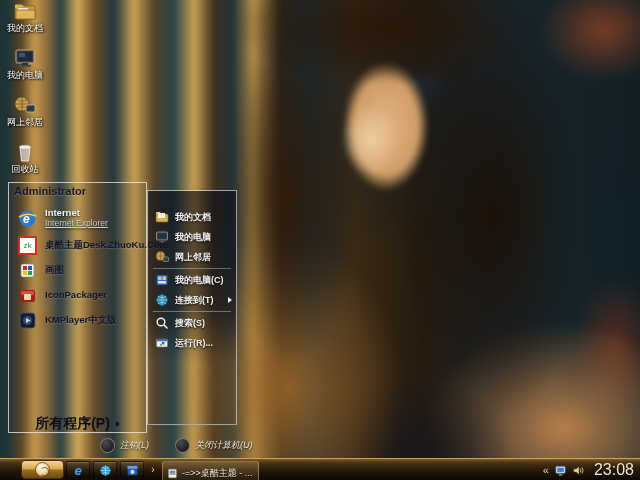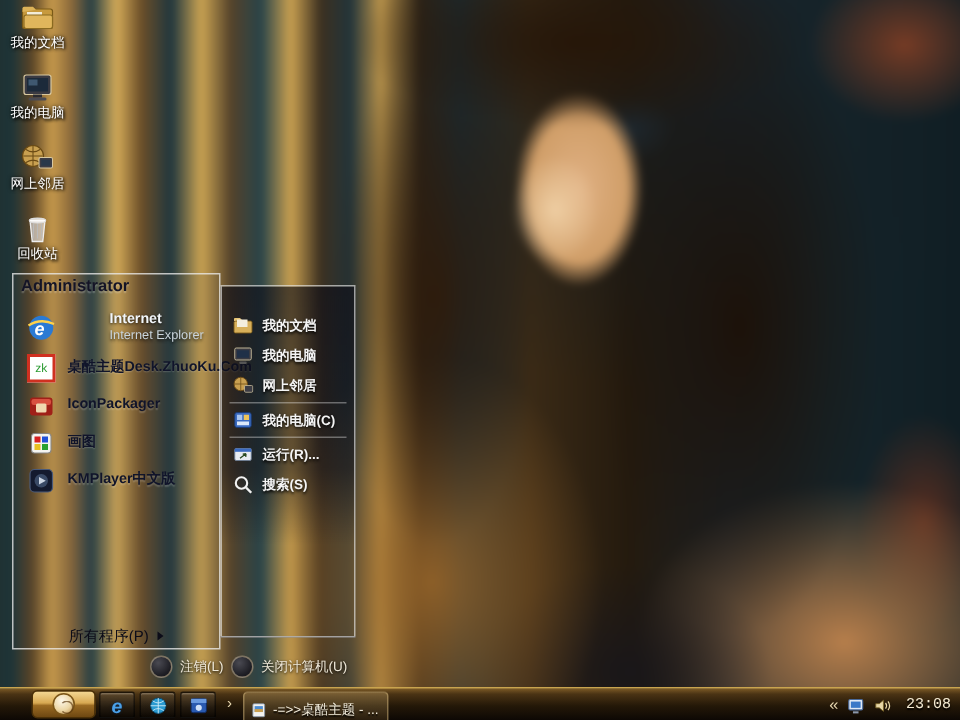--- a/index.html
+++ b/index.html
@@ -37,41 +37,41 @@
   #sm-left{left:8px;top:182px;width:139px;height:251px;
     border:1px solid rgba(240,240,240,.75);background:rgba(70,70,80,.10);box-sizing:border-box;}
   #sm-user{position:absolute;top:2px;left:5px;font-size:11px;font-weight:bold;color:#141426;
     text-shadow:0 1px 1px rgba(255,255,255,.25);}
   .smL{position:absolute;left:0;width:100%;}
   .smL-item{display:flex;align-items:center;height:25px;padding-left:9px;box-sizing:border-box;cursor:default;}
   .smL-item.two{height:30px;}
   .smL-item .mi{width:19px;height:19px;margin-right:8px;flex:none;}
   .smL-item .t{font-size:9.5px;font-weight:bold;color:#10142a;line-height:1.15;
     text-shadow:0 1px 1px rgba(255,255,255,.2);white-space:nowrap;}
-  .smL-item .t.light{color:#f2f6fa;text-shadow:0 1px 2px rgba(0,0,0,.8);margin-left:28px;}
+  .smL-item .t.light{color:#f2f6fa;text-shadow:0 1px 2px rgba(0,0,0,.8);}
   .smL-item .sub{display:block;font-size:8.5px;font-weight:normal;color:#c9d4dc;
-    text-shadow:0 1px 2px rgba(0,0,0,.7);}
+    text-shadow:0 1px 2px rgba(0,0,0,.7);text-decoration:underline;}
   #all-programs{position:absolute;left:0;top:232px;width:100%;height:17px;display:flex;
     align-items:center;justify-content:center;cursor:default;}
-  #all-programs .t{font-size:10px;font-weight:normal;color:#0c0c18;}
+  #all-programs .t{font-size:14px;font-weight:bold;color:#0c0c18;}
   .tri-r{width:0;height:0;border-left:4px solid #0c0c18;border-top:3px solid transparent;
     border-bottom:3px solid transparent;margin-left:6px;}
   .tri-r.w{border-left-color:#eee;}
 
   #sm-right{left:147px;top:190px;width:90px;height:235px;box-sizing:border-box;
     border:1px solid rgba(230,230,230,.65);
     background:linear-gradient(rgba(12,12,22,.62), rgba(12,12,22,.5) 52%, rgba(12,12,22,0) 74%);}
   .smR{position:absolute;top:16px;left:0;width:100%;}
   .smR-item{display:flex;align-items:center;height:20px;padding-left:7px;box-sizing:border-box;cursor:default;}
   .smR-item .mi{width:14px;height:14px;margin-right:6px;flex:none;}
   .smR-item .t{font-size:9px;font-weight:bold;color:#f4f4f4;text-shadow:0 1px 2px #000;white-space:nowrap;}
   .smR-sep{height:1px;margin:1px 5px;background:rgba(255,255,255,.35);}
   .smR-item .tri-r{margin-left:auto;margin-right:4px;border-left-color:#eee;}
 
-  #sm-bottom{left:100px;top:437px;height:16px;display:flex;align-items:flex-start;gap:5px;}
+  #sm-bottom{left:100px;top:437px;height:16px;display:flex;align-items:flex-end;gap:26px;font-style:italic;}
   .pwr{display:flex;align-items:center;gap:5px;cursor:default;}
   .pwr .orb{width:13px;height:13px;border-radius:50%;flex:none;
     background:radial-gradient(circle at 35% 30%, #4a4a52, #1c1c22 70%);
     border:1px solid rgba(220,200,160,.5);}
   .pwr .t{font-size:9px;color:#efe8d8;text-shadow:0 1px 2px #000;white-space:nowrap;}
 
   
   #taskbar{left:0;bottom:0;width:640px;height:22px;
     background:linear-gradient(#7c5a26,#4a3314 18%,#241808 55%,#0d0804 100%);
     border-top:1px solid #c9a44e;box-sizing:border-box;}
@@ -93,21 +93,21 @@
     align-items:center;justify-content:center;cursor:pointer;}
   .chev{font-size:10px;color:#e8d8b0;line-height:1;}
   #task-btn{position:absolute;left:162px;top:2px;width:97px;height:18px;border-radius:3px;
     background:linear-gradient(rgba(200,170,110,.35),rgba(60,40,15,.45));
     border:1px solid rgba(220,190,130,.45);box-sizing:border-box;cursor:pointer;
     display:flex;align-items:center;padding:11px 4px;gap:4px;}
   #task-btn .t{font-size:9px;color:#f5efdf;text-shadow:0 1px 1px #000;white-space:nowrap;
     overflow:hidden;}
   #tray{position:absolute;right:2px;top:0;height:22px;display:flex;align-items:center;gap:5px;}
   #tray .chev{font-size:11px;}
-  #clock{font-size:10px;color:#f4ead2;text-shadow:0 1px 1px #000;padding:0 4px;font-family:Liberation Mono, monospace;}
+  #clock{font-size:16px;color:#f4ead2;text-shadow:0 1px 1px #000;padding:0 4px;}
   .tray-ic{width:13px;height:13px;}
 </style>
 </head>
 <body>
 
 <div id="wallpaper"></div>
 
 <div class="di" style="top:2px">
   <svg class="ic" viewBox="0 0 24 19">
     <rect x="2" y="4" width="20" height="13" rx="1.5" fill="#c79a3e" stroke="#7a5a18" stroke-width="0.8"></rect>
@@ -161,38 +161,38 @@
       </span>
     </div>
     <div class="smL-item">
       <span class="mi" style="background:#fff;border:2px solid #d03020;box-sizing:border-box;display:flex;align-items:center;justify-content:center;">
         <span style="font-size:8px;font-weight:normal;color:#2a9a30;">zk</span>
       </span>
       <span class="t">桌酷主题Desk.ZhuoKu.Com</span>
     </div>
     <div class="smL-item">
       <svg class="mi" viewBox="0 0 19 19">
-        <rect x="2" y="4" width="15" height="12" rx="2" fill="#a02018"></rect>
-        <rect x="3" y="5" width="13" height="4" rx="1.5" fill="#d85040"></rect>
-        <rect x="6" y="8" width="7" height="6" rx="1" fill="#f0d8b0"></rect>
-      </svg>
-      <span class="t">IconPackager</span>
-    </div>
-    <div class="smL-item">
-      <svg class="mi" viewBox="0 0 19 19">
         <rect x="3" y="3" width="13" height="13" rx="2" fill="#f4f4f0" stroke="#888" stroke-width="0.7"></rect>
         <rect x="5" y="5" width="4" height="4" fill="#d82020"></rect>
         <rect x="10" y="5" width="4" height="4" fill="#2050d8"></rect>
         <rect x="5" y="10" width="4" height="4" fill="#e8c020"></rect>
         <rect x="10" y="10" width="4" height="4" fill="#28a030"></rect>
       </svg>
       <span class="t">画图</span>
     </div>
     <div class="smL-item">
       <svg class="mi" viewBox="0 0 19 19">
+        <rect x="2" y="4" width="15" height="12" rx="2" fill="#a02018"></rect>
+        <rect x="3" y="5" width="13" height="4" rx="1.5" fill="#d85040"></rect>
+        <rect x="6" y="8" width="7" height="6" rx="1" fill="#f0d8b0"></rect>
+      </svg>
+      <span class="t">IconPackager</span>
+    </div>
+    <div class="smL-item">
+      <svg class="mi" viewBox="0 0 19 19">
         <rect x="2" y="2" width="15" height="15" rx="3" fill="#141a2e" stroke="#4a5a7a" stroke-width="0.8"></rect>
         <circle cx="9.5" cy="9.5" r="4.5" fill="#3a4a66"></circle>
         <path d="M8 7 L12.5 9.5 L8 12 Z" fill="#cdd6e4"></path>
       </svg>
       <span class="t">KMPlayer中文版</span>
     </div>
   </div>
 
   <div id="all-programs">
     <span class="t">所有程序(P)</span>
@@ -229,35 +229,43 @@
     <div class="smR-sep"></div>
     <div class="smR-item">
       <svg class="mi" viewBox="0 0 14 14">
         <rect x="1.5" y="2" width="11" height="10" rx="1.5" fill="#3a6ac0" stroke="#1a3a70" stroke-width="0.6"></rect>
         <rect x="3" y="3.5" width="3.5" height="3.5" fill="#a8c4ee"></rect>
         <rect x="7.5" y="3.5" width="3.5" height="3.5" fill="#eec45a"></rect>
         <rect x="3" y="8" width="8" height="2.5" fill="#dce8f8"></rect>
       </svg>
       <span class="t">我的电脑(C)</span>
     </div>
+    <div class="smR-item">
+      <svg class="mi" viewBox="0 0 14 14">
+        <circle cx="7" cy="7" r="5.5" fill="#2a8ab0" stroke="#10486a" stroke-width="0.6"></circle>
+        <path d="M1.5 7 H12.5 M7 1.5 V12.5 M3 3.5 Q7 6 11 3.5 M3 10.5 Q7 8 11 10.5" stroke="#bfe4f2" stroke-width="0.6" fill="none"></path>
+      </svg>
+      <span class="t">连接到(T)</span>
+      <span class="tri-r w"></span>
+    </div>
     <div class="smR-sep"></div>
+    <div class="smR-item">
+      <svg class="mi" viewBox="0 0 14 14">
+        <circle cx="6" cy="6" r="3.8" fill="none" stroke="#f2f2f2" stroke-width="1.4"></circle>
+        <path d="M9 9 L12.5 12.5" stroke="#f2f2f2" stroke-width="1.6"></path>
+      </svg>
+      <span class="t">搜索(S)</span>
+    </div>
     <div class="smR-item">
       <svg class="mi" viewBox="0 0 14 14">
         <rect x="1.5" y="3" width="11" height="8" rx="1" fill="#e8ecf2" stroke="#6a7a92" stroke-width="0.6"></rect>
         <rect x="1.5" y="3" width="11" height="2.2" fill="#3a6ac0"></rect>
         <path d="M5 9.5 L9 6.5 M9 6.5 L6.8 6.7 M9 6.5 L8.8 8.6" stroke="#2a4a20" stroke-width="0.9" fill="none"></path>
       </svg>
       <span class="t">运行(R)...</span>
-    </div>
-    <div class="smR-item">
-      <svg class="mi" viewBox="0 0 14 14">
-        <circle cx="6" cy="6" r="3.8" fill="none" stroke="#f2f2f2" stroke-width="1.4"></circle>
-        <path d="M9 9 L12.5 12.5" stroke="#f2f2f2" stroke-width="1.6"></path>
-      </svg>
-      <span class="t">搜索(S)</span>
     </div>
   </div>
 </div>
 
 <div id="sm-bottom" class="abs">
   <div class="pwr">
     <span class="orb"></span>
     <span class="t">注销(L)</span>
   </div>
   <div class="pwr">

